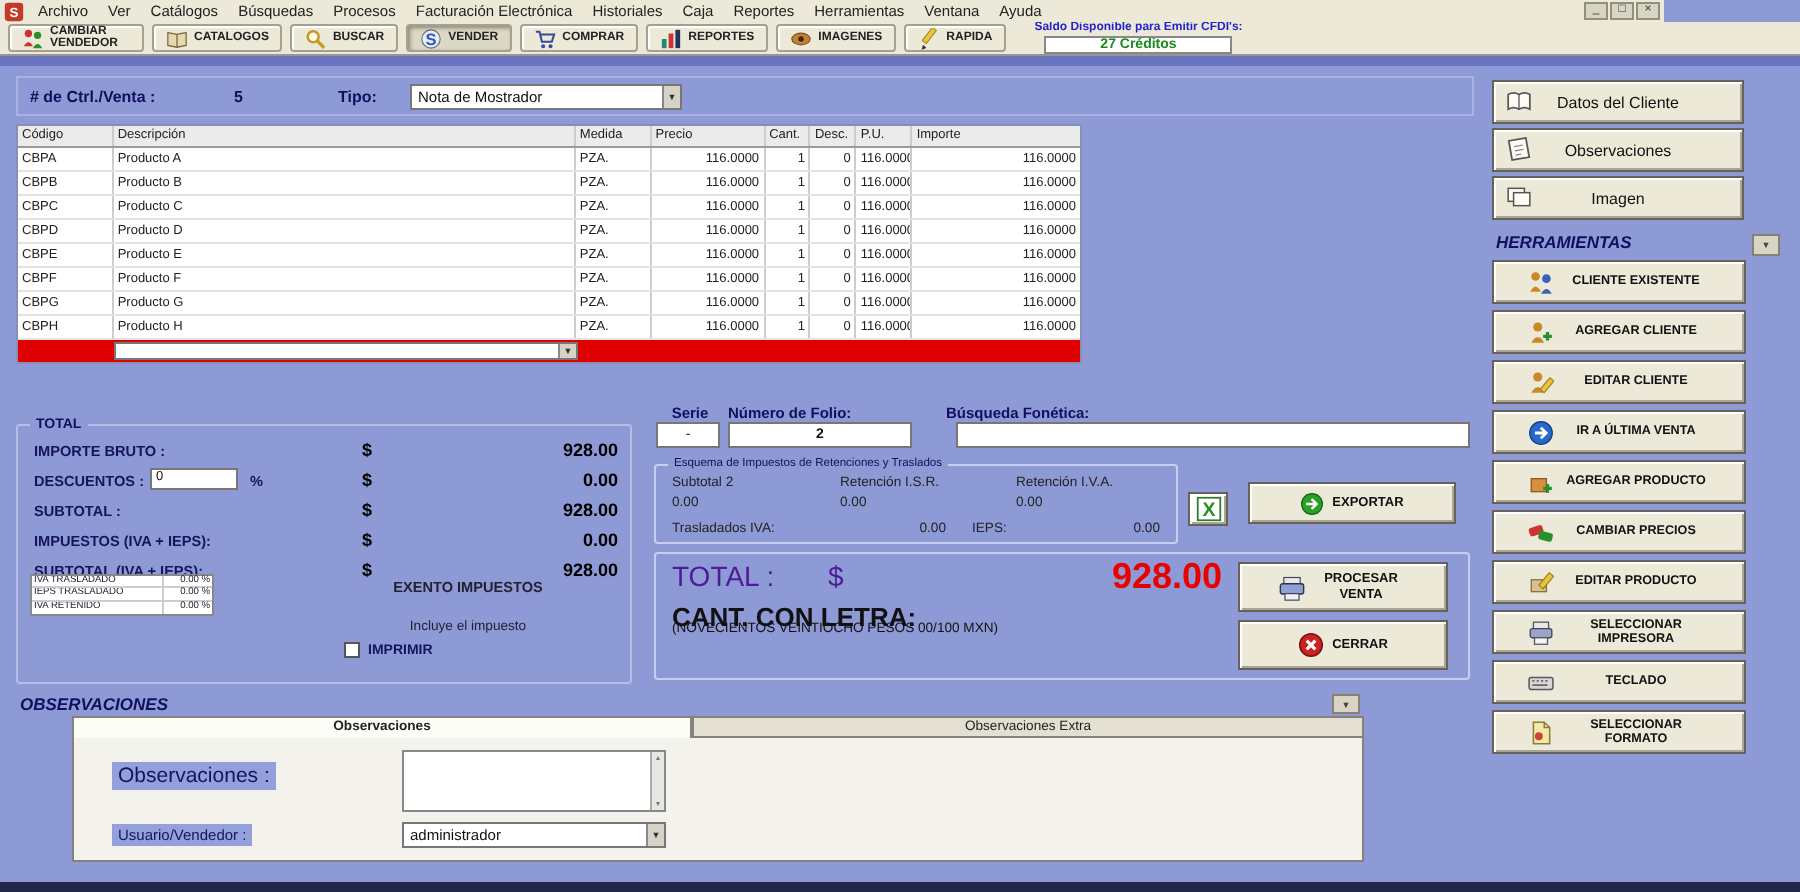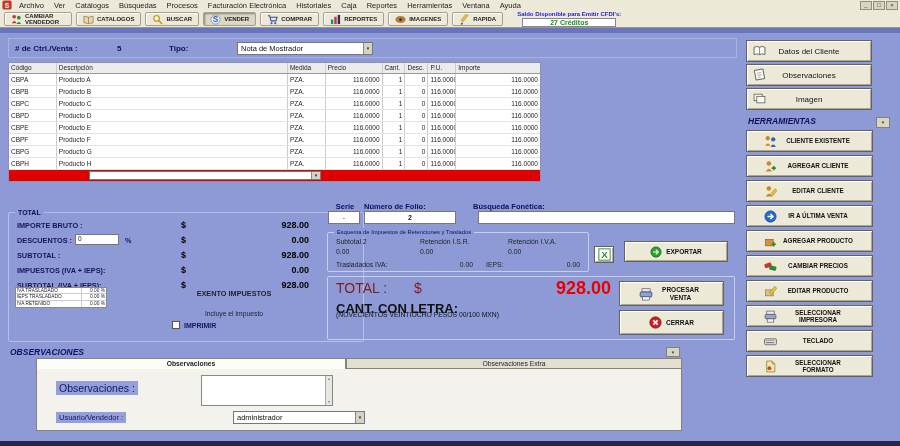--- a/index.html
+++ b/index.html
@@ -1,21 +1,21 @@
 <!DOCTYPE html>
 <html><head>
 <meta charset="utf-8">
 <style>
   html,body{margin:0;padding:0;background:#666;}
   *{box-sizing:border-box;}
   .screen{position:relative;width:900px;height:446px;background:#8e9ad6;overflow:hidden;
           font-family:"Liberation Sans",sans-serif;color:#111;}
   
-  .menubar{position:absolute;left:0;top:0;width:900px;height:11px;background:#ece9d8;
-           display:flex;align-items:flex-start;font-size:7.5px;color:#222;z-index:5;}
+  .menubar{position:absolute;left:0;top:0;width:832px;height:11px;background:#ece9d8;
+           display:flex;align-items:center;font-size:7.5px;color:#222;z-index:5;}
   .appicon{width:10px;height:10px;margin:0 2px;display:flex;align-items:center;}
   .menu-item{padding:0 5px;line-height:11px;white-space:nowrap;}
   .winctl{position:absolute;right:2px;top:1px;display:flex;gap:1px;}
   .winbtn{width:12px;height:9px;background:#d9d5c5;border:1px solid #938f7d;font-size:6px;
           line-height:7px;text-align:center;color:#333;}
   
   .toolbar{position:absolute;left:0;top:11px;width:900px;height:17px;background:#ece9d8;
            border-bottom:1px solid #9a9688;display:flex;align-items:center;padding-left:4px;gap:4px;}
   .tbtn{height:14px;display:flex;align-items:center;gap:3px;padding:0 6px;background:#ece9d8;
         border:1px solid #a5a190;border-radius:2px;font-size:6px;font-weight:bold;color:#222;
@@ -25,21 +25,21 @@
   .icon{display:inline-flex;align-items:center;justify-content:center;}
   .saldo{margin-left:10px;display:flex;flex-direction:column;align-items:center;}
   .saldo-label{font-size:6px;font-weight:bold;color:#2323cc;line-height:6px;}
   .saldo-box{margin-top:1px;width:94px;height:9px;background:#fff;border:1px solid #888;
              font-size:7px;font-weight:bold;color:#1a8a1a;text-align:center;line-height:8px;}
   .band{position:absolute;left:0;top:28px;width:900px;height:5px;background:#6974c0;}
   
   .hdr{position:absolute;left:8px;top:38px;width:729px;height:20px;border:1px solid #aab2e2;}
   .hlabel{position:absolute;font-size:8px;font-weight:bold;color:#10105c;top:5px;}
   .hvalue{position:absolute;font-size:8px;color:#10105c;top:5px;}
-  .combo{position:absolute;background:#fff;border:1px solid #777;display:flex;align-items:stretch;margin-left:32px;}
+  .combo{position:absolute;background:#fff;border:1px solid #777;display:flex;align-items:stretch;}
   .combo .val{flex:1;font-size:7.5px;line-height:11px;padding-left:3px;overflow:hidden;white-space:nowrap;}
   .ddbtn{width:9px;background:#d6d2c6;border-left:1px solid #888;font-size:4.5px;color:#333;
          display:flex;align-items:center;justify-content:center;}
   .datebox{position:absolute;left:330px;top:1px;width:397px;height:16px;background:#99a4de;
            border:1px solid #b8c0ea;}
   
   .itable{position:absolute;left:8px;top:62px;width:533px;background:#fff;border:1px solid #8890b8;
           font-size:6.5px;color:#222;}
   .hrow{display:flex;background:#ebebeb;height:11px;line-height:10px;border-bottom:1px solid #9a9a9a;}
   .brow{display:flex;height:12px;line-height:11px;border-bottom:1px solid #e3e3e3;background:#fff;}
@@ -67,21 +67,21 @@
   
   .flabel{position:absolute;font-size:7.5px;font-weight:bold;color:#10105c;white-space:nowrap;}
   .fbox{position:absolute;background:#fff;border:1px solid #777;font-size:7px;text-align:center;color:#111;}
   
   .esq-l{position:absolute;font-size:6.8px;color:#222;white-space:nowrap;}
   .esq-v{position:absolute;font-size:6.8px;color:#222;}
   
   .push{background:#ece9d8;border:1px solid #66625a;box-shadow:inset 1px 1px 0 #fff,inset -1px -1px 0 #aaa697;
         display:flex;align-items:center;justify-content:center;gap:4px;font-weight:bold;color:#111;cursor:default;}
   
-  .gt-label{position:absolute;font-size:14px;color:#7f1d1d;}
+  .gt-label{position:absolute;font-size:14px;color:#4c1d95;}
   .gt-amt{position:absolute;left:160px;top:1px;width:123px;text-align:right;font-size:18px;
           font-weight:bold;color:#ea0000;}
   
   .sbtn{position:absolute;left:746px;width:126px;height:22px;font-size:8px;}
   .sbtn .slbl{flex:1;text-align:center;font-weight:normal;}
   .tool{position:absolute;left:746px;width:127px;height:22px;font-size:6.3px;}
   .tool .tlbl{width:74px;text-align:center;line-height:1.15;}
   .herr{position:absolute;left:748px;top:116px;font-size:8.5px;font-weight:bold;font-style:italic;color:#10105c;}
   .minibtn{position:absolute;background:#d9d5c5;border:1px solid #868272;font-size:4.5px;color:#444;
            display:flex;align-items:center;justify-content:center;}
@@ -321,21 +321,21 @@
         </div>
       </div>
     <div class="redrow">
       <div class="combo redcombo">
         <span class="val" style="line-height:8px"></span>
         <span class="ddbtn">▼</span>
       </div>
     </div>
   </div>
 
-  <div class="groupbox" style="left:8px;top:212px;width:356px;height:130px">
+  <div class="groupbox" style="left:8px;top:212px;width:308px;height:130px">
     <span class="gb-title">TOTAL</span>
     <div>
         <span class="trow-label" style="top:8px">IMPORTE BRUTO :</span>
         <span class="trow-cur" style="top:7px">$</span>
         <span class="trow-amt" style="top:7px">928.00</span>
         <span class="trow-label" style="top:23px">DESCUENTOS :</span>
         <span class="inputbox" style="left:66px;top:21px;width:44px;height:11px">0</span>
         <span class="trow-label" style="left:116px;top:23px">%</span>
         <span class="trow-cur" style="top:22px">$</span>
         <span class="trow-amt" style="top:22px">0.00</span>

